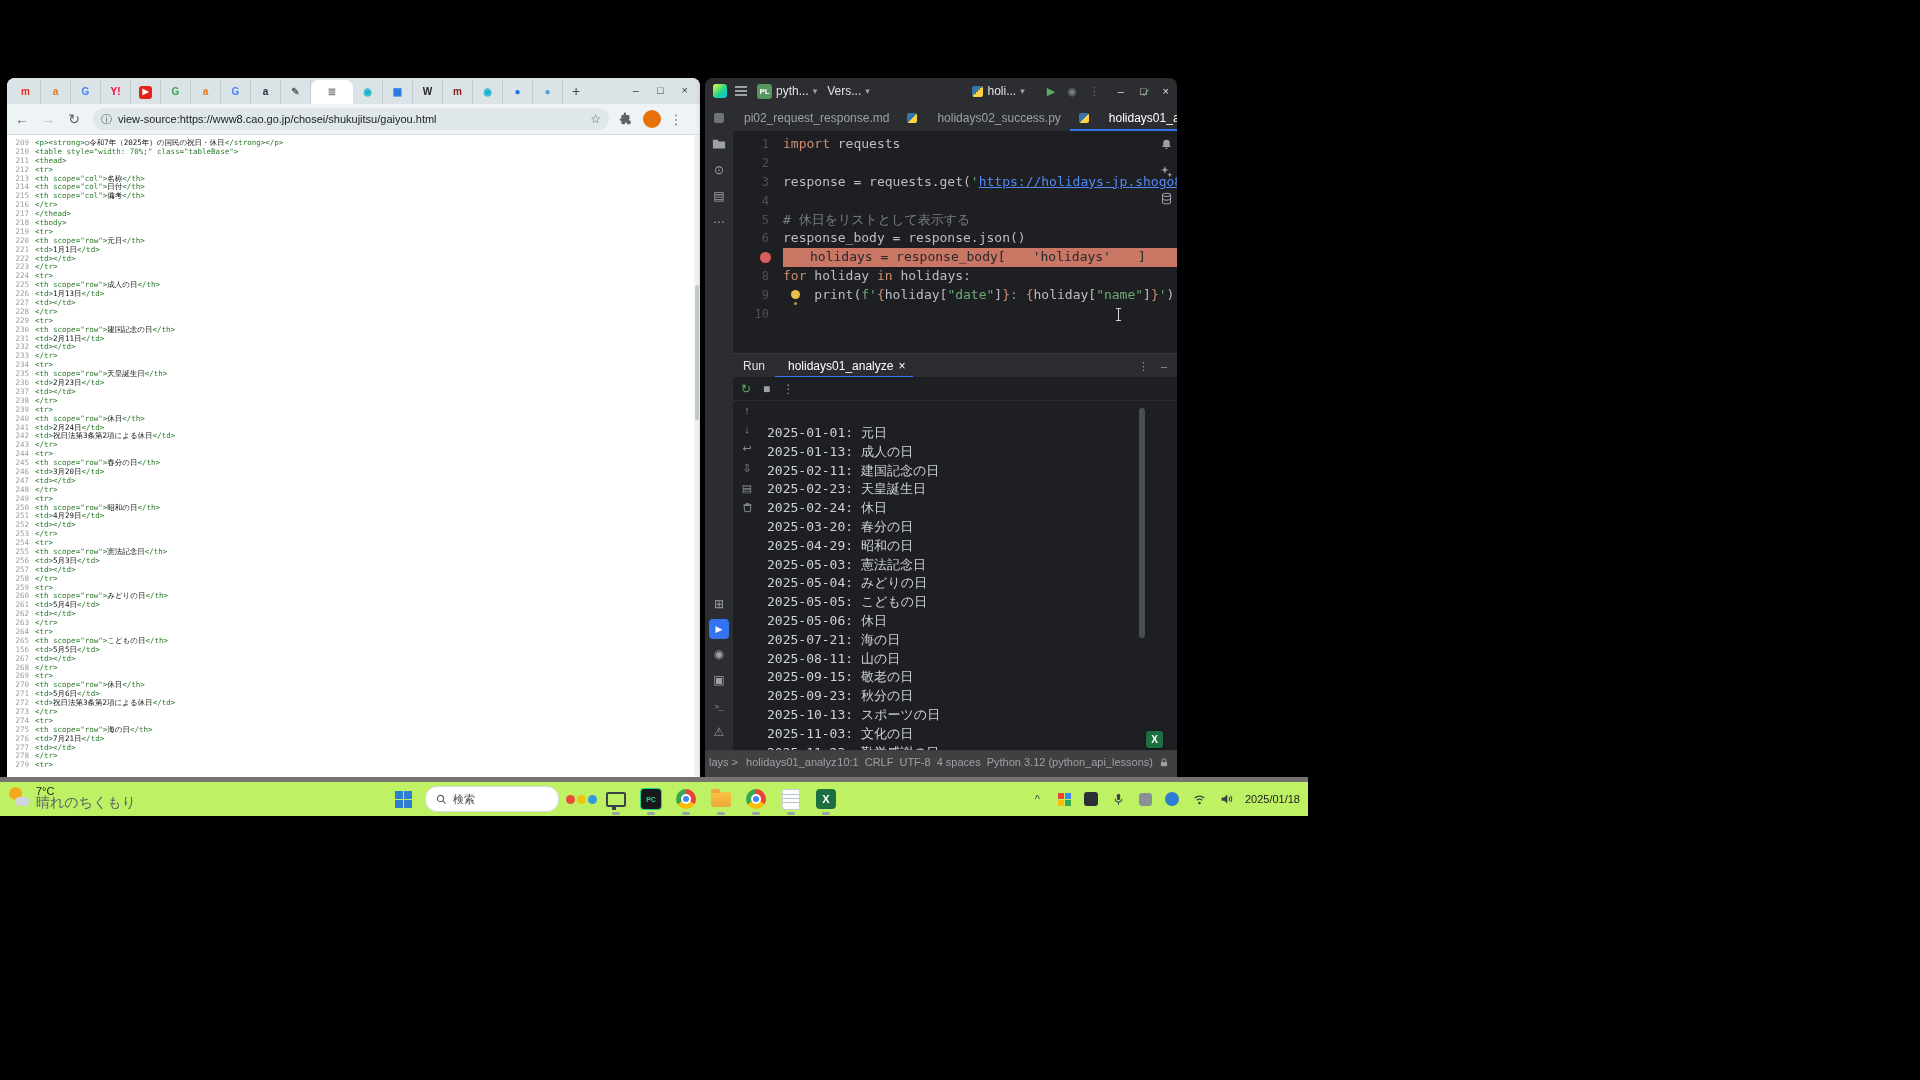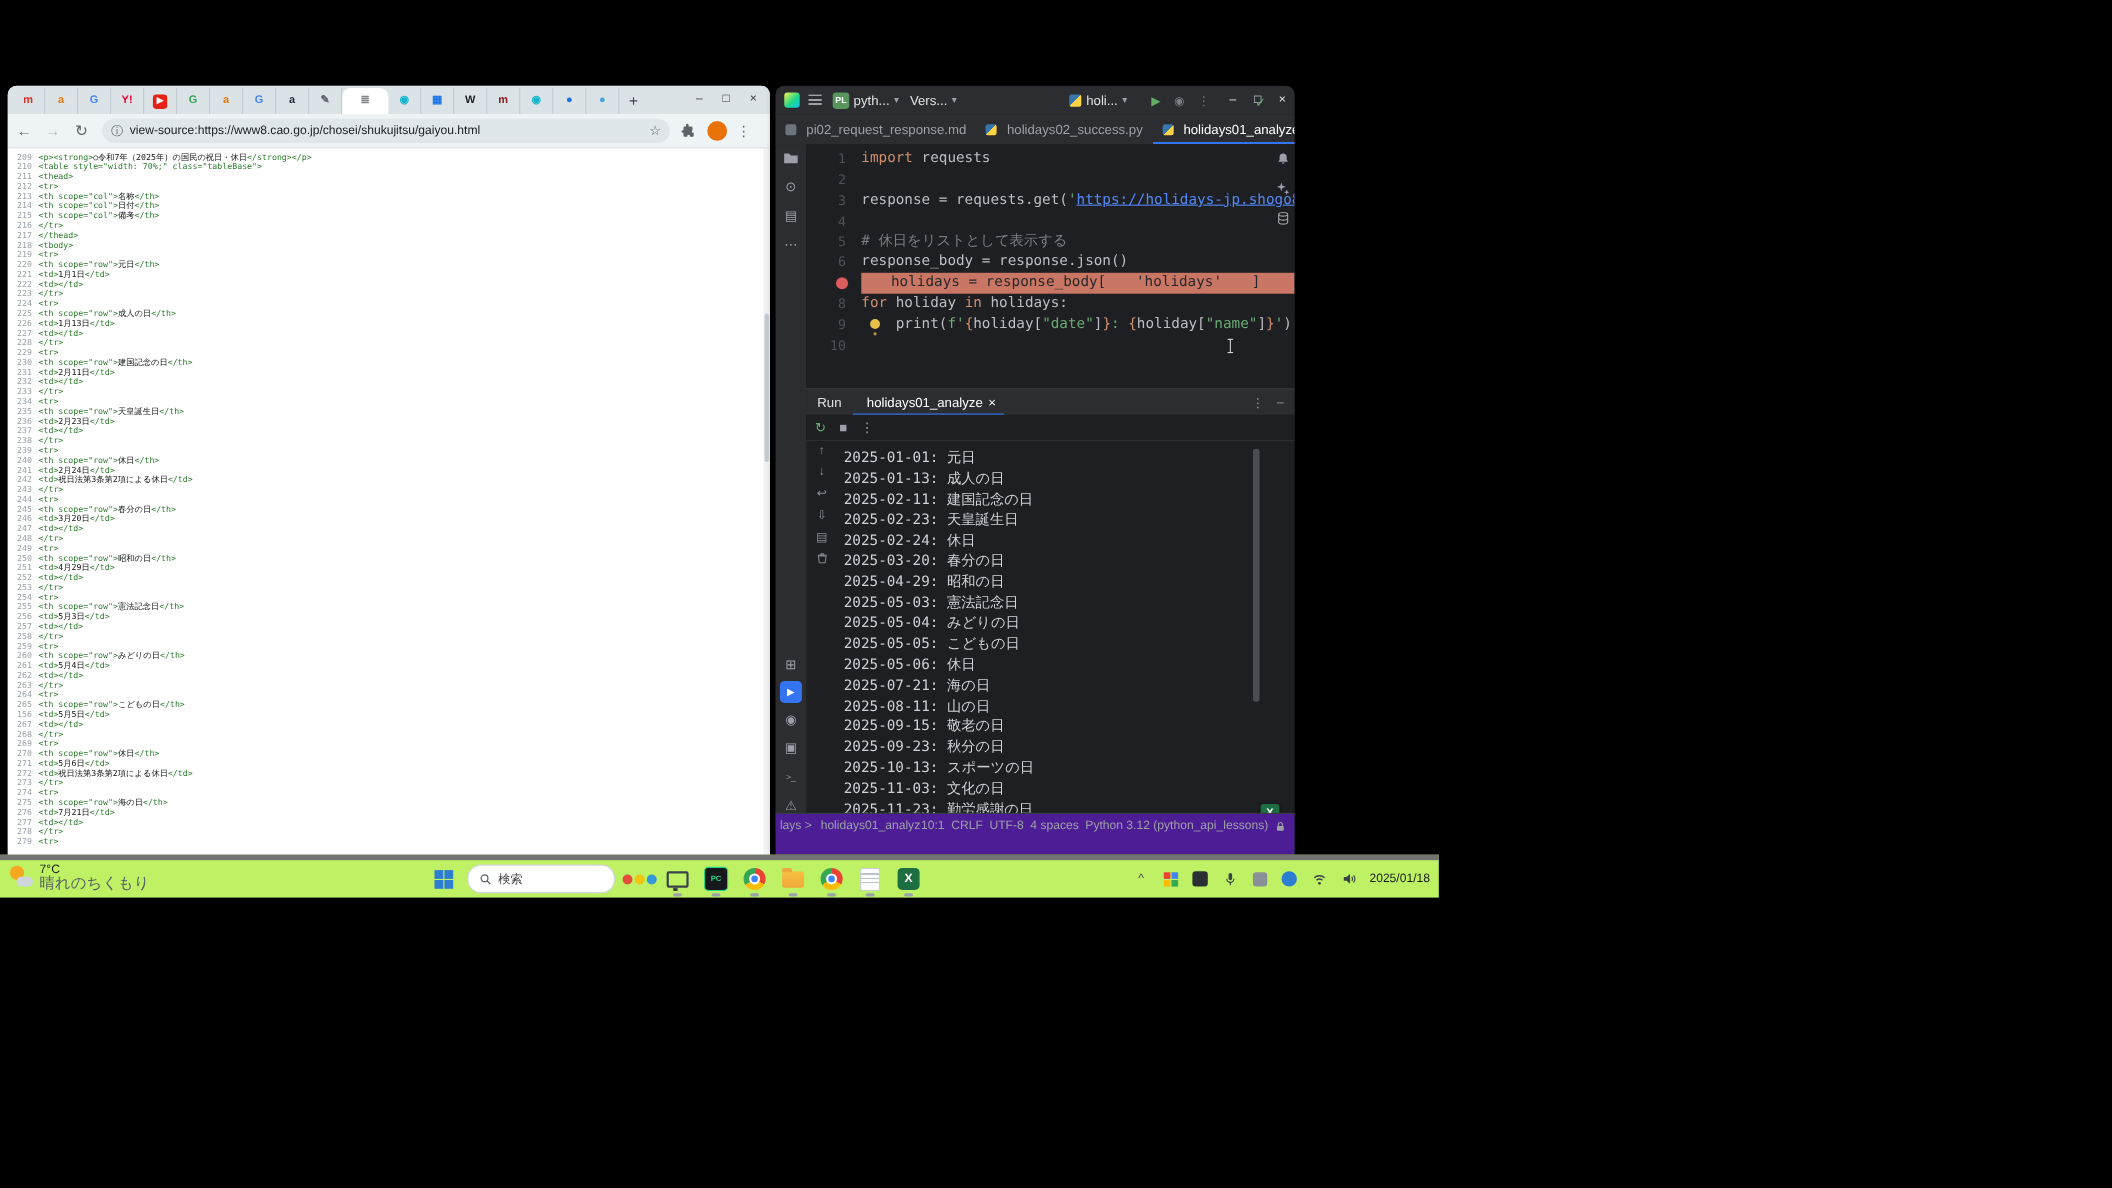--- a/index.html
+++ b/index.html
@@ -42,21 +42,21 @@
   .hamb{width:12px;height:10px;margin-right:10px;background:linear-gradient(#9da0a8 0 1.5px,transparent 1.5px 4px,#9da0a8 4px 5.5px,transparent 5.5px 8px,#9da0a8 8px 9.5px,transparent 9.5px);}
   .chip{display:flex;align-items:center;gap:4px;margin-right:10px;white-space:nowrap;}
   .chip .avatar-sq{width:15px;height:15px;border-radius:3px;background:#57965c;color:#fff;font-size:8px;display:flex;align-items:center;justify-content:center;font-weight:bold;}
   .chev{color:#9da0a8;font-size:9px;}
   .p-title-right{margin-left:auto;display:flex;align-items:center;gap:12px;padding-right:8px;}
   .py-mini{width:11px;height:11px;border-radius:2px;background:linear-gradient(135deg,#3776ab 50%,#ffd343 50%);display:inline-block;}
   .play{color:#5fad65;font-size:11px;}
   .dim-ico{color:#7a7e85;font-size:11px;}
   .p-winctl{display:flex;gap:16px;color:#dfe1e5;font-size:11px;margin-left:6px;}
   .p-tabbar{position:absolute;left:0;top:26px;right:0;height:27px;background:#2b2d30;border-bottom:1px solid #1e1f22;display:flex;align-items:stretch;font-size:12px;overflow:hidden;}
-  .p-tab{display:flex;align-items:center;gap:9px;padding:0 9px;color:#9da0a8;white-space:nowrap;}
+  .p-tab{display:flex;align-items:center;gap:20px;padding:0 9px;color:#9da0a8;white-space:nowrap;}
   .p-tab.active{color:#fff;box-shadow:inset 0 -2px 0 #3574f0;}
   .p-tab .ficon{width:10px;height:10px;border-radius:2px;display:inline-block;}
   .ficon.md{background:#6f737a;}
   .ficon.py{background:linear-gradient(135deg,#3776ab 50%,#ffd343 50%);}
   .p-activity{position:absolute;left:0;top:53px;width:28px;bottom:22px;background:#2b2d30;border-right:1px solid #1e1f22;}
   .act-ico{width:28px;height:26px;display:flex;align-items:center;justify-content:center;color:#9da0a8;font-size:12px;}
   .act-ico.runbtn{margin:2px 4px;width:20px;height:20px;border-radius:4px;background:#3574f0;color:#fff;font-size:9px;}
   .act-bottom{position:absolute;left:0;top:460px;width:28px;}
   .p-editor{position:absolute;left:28px;top:53px;right:0;height:222px;background:#1e1f22;overflow:hidden;padding-top:4px;}
   .ed-line{display:flex;height:18.9px;line-height:18.9px;font-family:"DejaVu Sans Mono",monospace;font-size:13px;position:relative;}
@@ -74,26 +74,26 @@
   .ibeam{position:absolute;left:413px;top:230px;width:1px;height:13px;background:#cfd2d8;}
   .ibeam::before,.ibeam::after{content:"";position:absolute;left:-2px;width:5px;height:1px;background:#cfd2d8;}
   .ibeam::before{top:0;} .ibeam::after{bottom:0;}
   .run-head{position:absolute;left:28px;top:275px;right:0;height:24px;background:#2b2d30;border-top:1px solid #393b40;display:flex;align-items:center;font-size:12px;}
   .run-label{padding:0 10px;color:#dfe1e5;}
   .run-tab{display:flex;align-items:center;gap:5px;padding:0 8px;height:24px;color:#fff;box-shadow:inset 0 -2px 0 #3574f0;}
   .run-head-right{margin-left:auto;display:flex;gap:12px;color:#9da0a8;padding-right:10px;font-size:11px;}
   .run-toolbar{position:absolute;left:28px;top:299px;right:0;height:23px;background:#1e1f22;border-bottom:1px solid #2b2d30;display:flex;align-items:center;gap:12px;padding-left:8px;color:#9da0a8;font-size:12px;}
   .rerun{color:#5fad65;}
   .run-leftbar{position:absolute;left:30px;top:326px;width:24px;display:flex;flex-direction:column;gap:7px;align-items:center;color:#8a8e96;font-size:11px;}
-  .run-out{position:absolute;left:28px;top:322px;right:0;bottom:22px;overflow:hidden;padding:8px 0 0 34px;}
+  .run-out{position:absolute;left:28px;top:322px;right:0;bottom:22px;overflow:hidden;padding:24px 0 0 34px;}
   .out-line{height:18.8px;line-height:18.8px;font-family:"DejaVu Sans Mono",monospace;font-size:13px;color:#ced1d6;white-space:pre;}
   .run-scroll{position:absolute;right:32px;top:330px;width:6px;height:320px;}
   .run-scroll .thumb{width:6px;height:230px;background:#4a4d52;border-radius:3px;}
   .excel-overlay{position:absolute;left:441px;top:653px;width:17px;height:17px;border-radius:3px;background:#1d6f42;color:#fff;font-size:10px;font-weight:bold;display:flex;align-items:center;justify-content:center;box-shadow:0 1px 3px rgba(0,0,0,.5);}
-  .p-status{position:absolute;left:0;bottom:0;right:0;height:22px;background:#4c1d95;border-top:1px solid #393b40;display:flex;align-items:center;font-size:11px;color:#9da0a8;padding:0 8px 15px 4px;}
+  .p-status{position:absolute;left:0;bottom:0;right:0;height:22px;background:#404040;border-top:1px solid #393b40;display:flex;align-items:center;font-size:11px;color:#9da0a8;padding:0 8px 4px 4px;}
   .p-status .crumb{display:flex;align-items:center;gap:4px;white-space:nowrap;overflow:hidden;}
   .p-status .right{margin-left:auto;display:flex;align-items:center;gap:6px;white-space:nowrap;}
 
   
   .taskbar{position:absolute;left:0;top:777px;width:1308px;height:34px;background:#bef264;border-top:5px solid #737373;}
   .tb-weather{position:absolute;left:8px;top:3px;display:flex;align-items:center;gap:6px;}
   .w-ico{width:22px;height:22px;position:relative;}
   .w-ico .sun{position:absolute;left:1px;top:1px;width:13px;height:13px;border-radius:50%;background:#f6a821;}
   .w-ico .cloud{position:absolute;right:0;bottom:2px;width:15px;height:9px;border-radius:8px;background:#cfd6dd;}
   .tb-weather .t1{font-size:11px;color:#1b1b1b;line-height:12px;}

